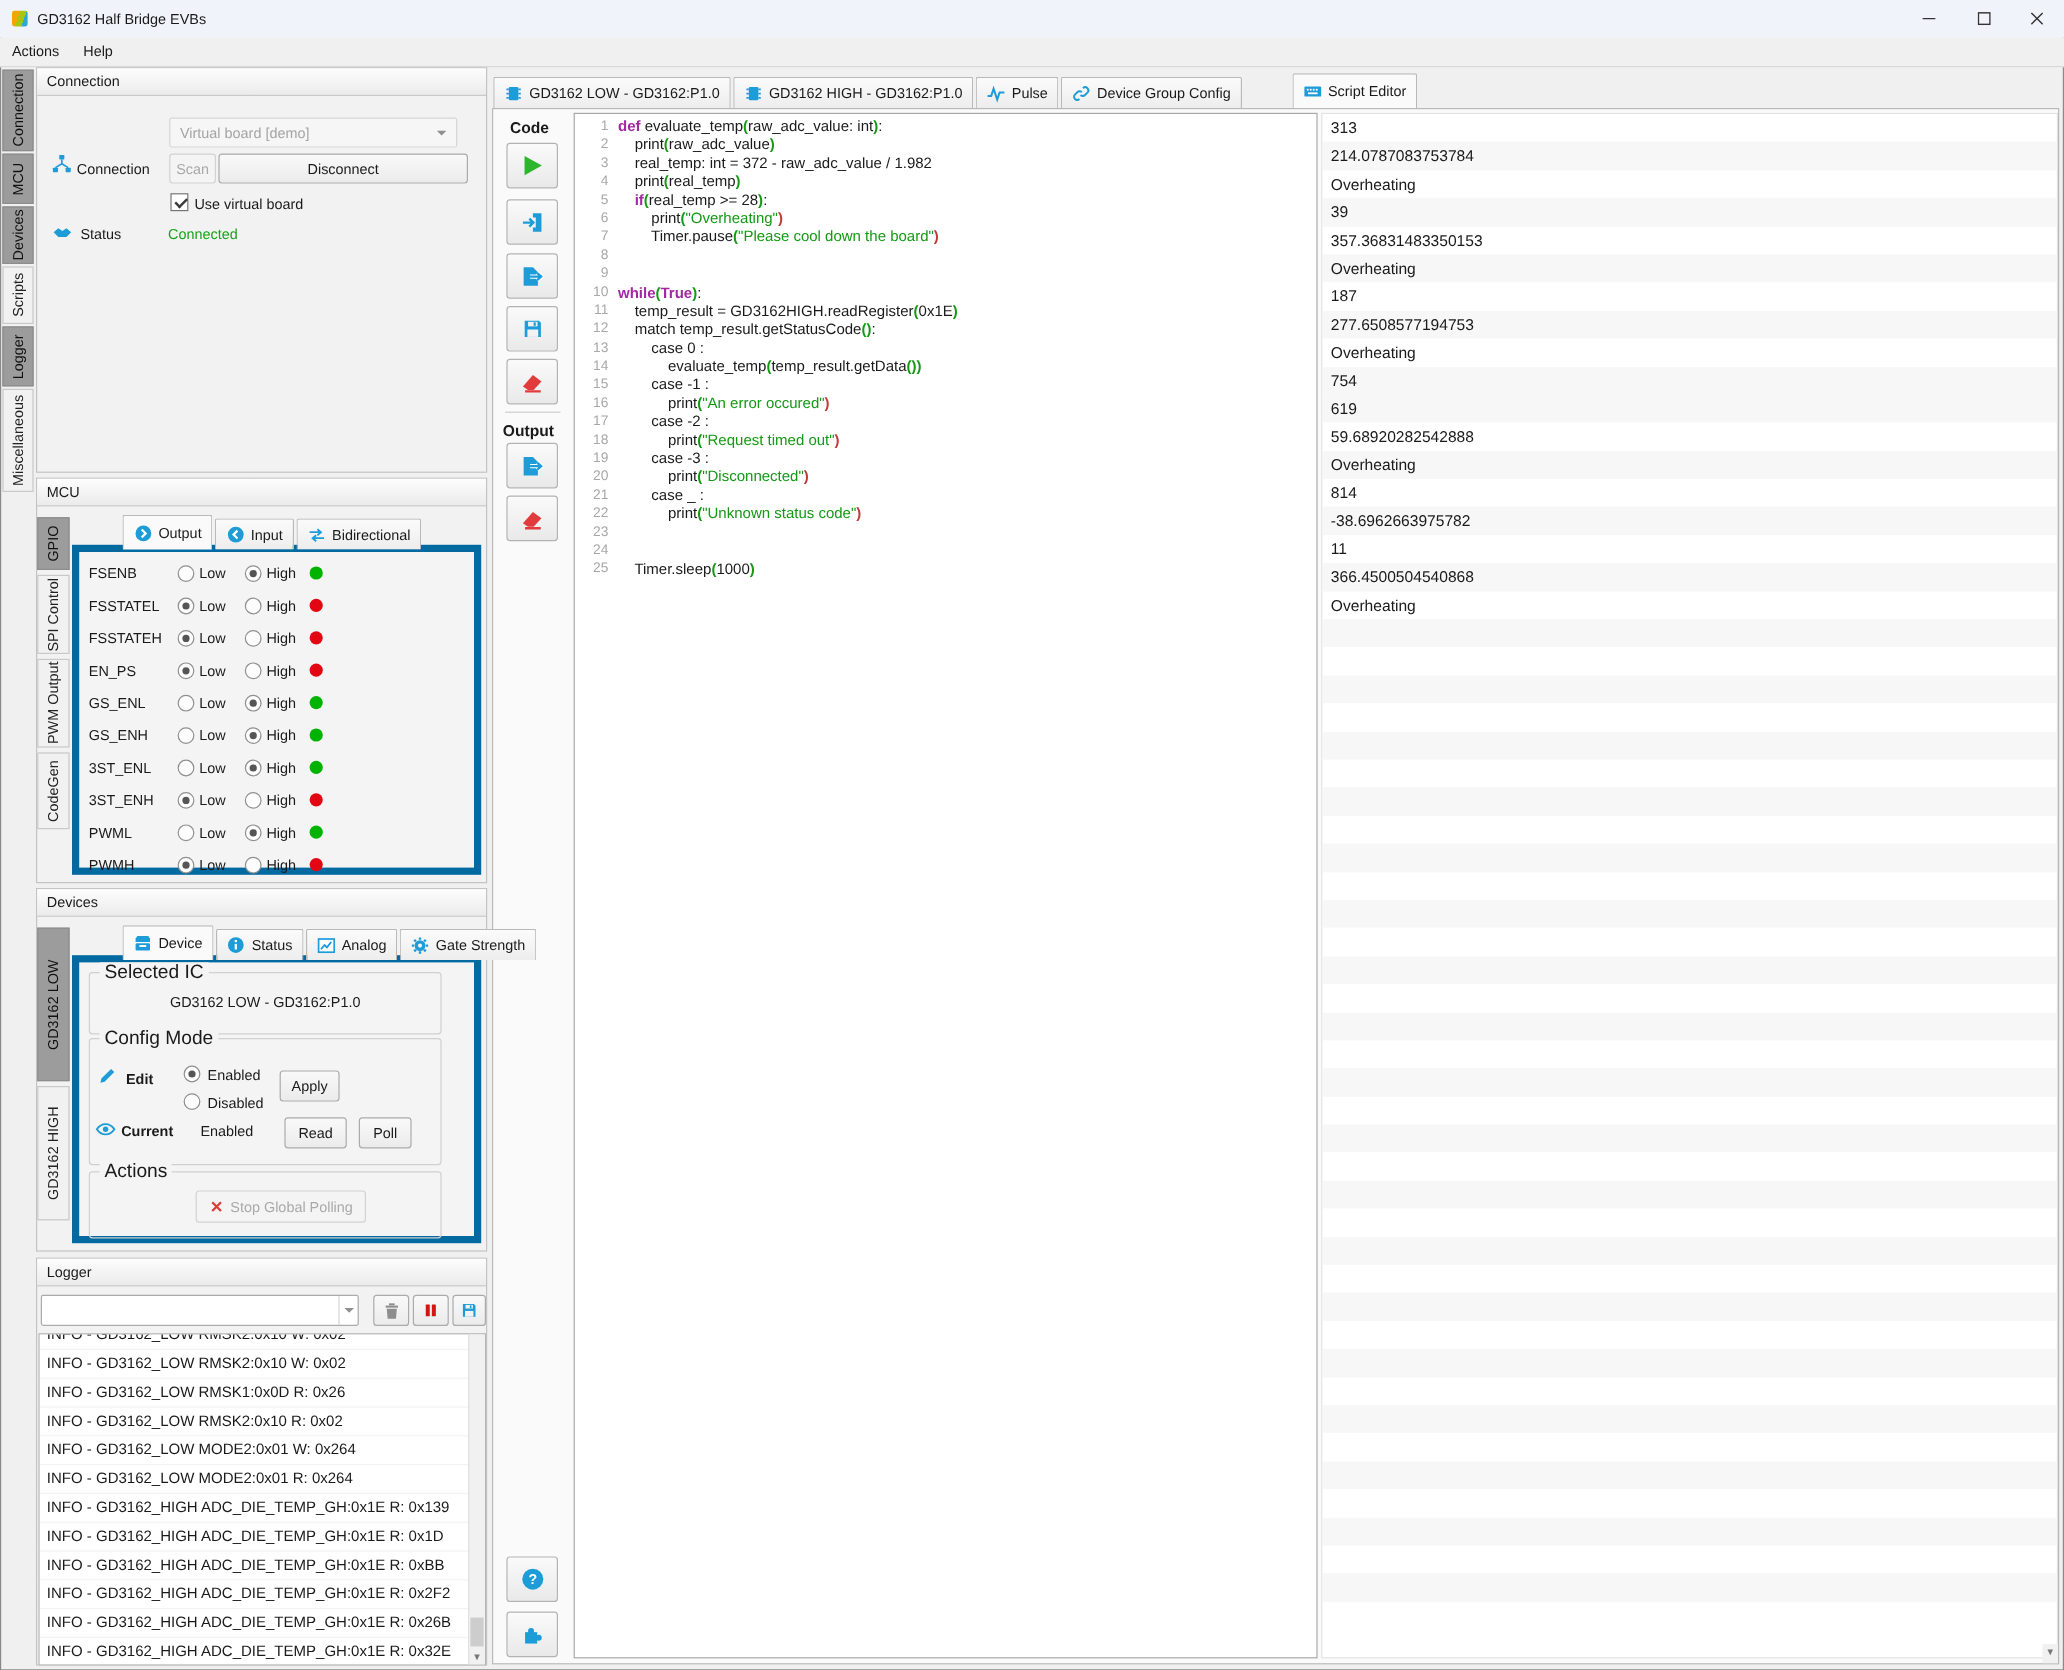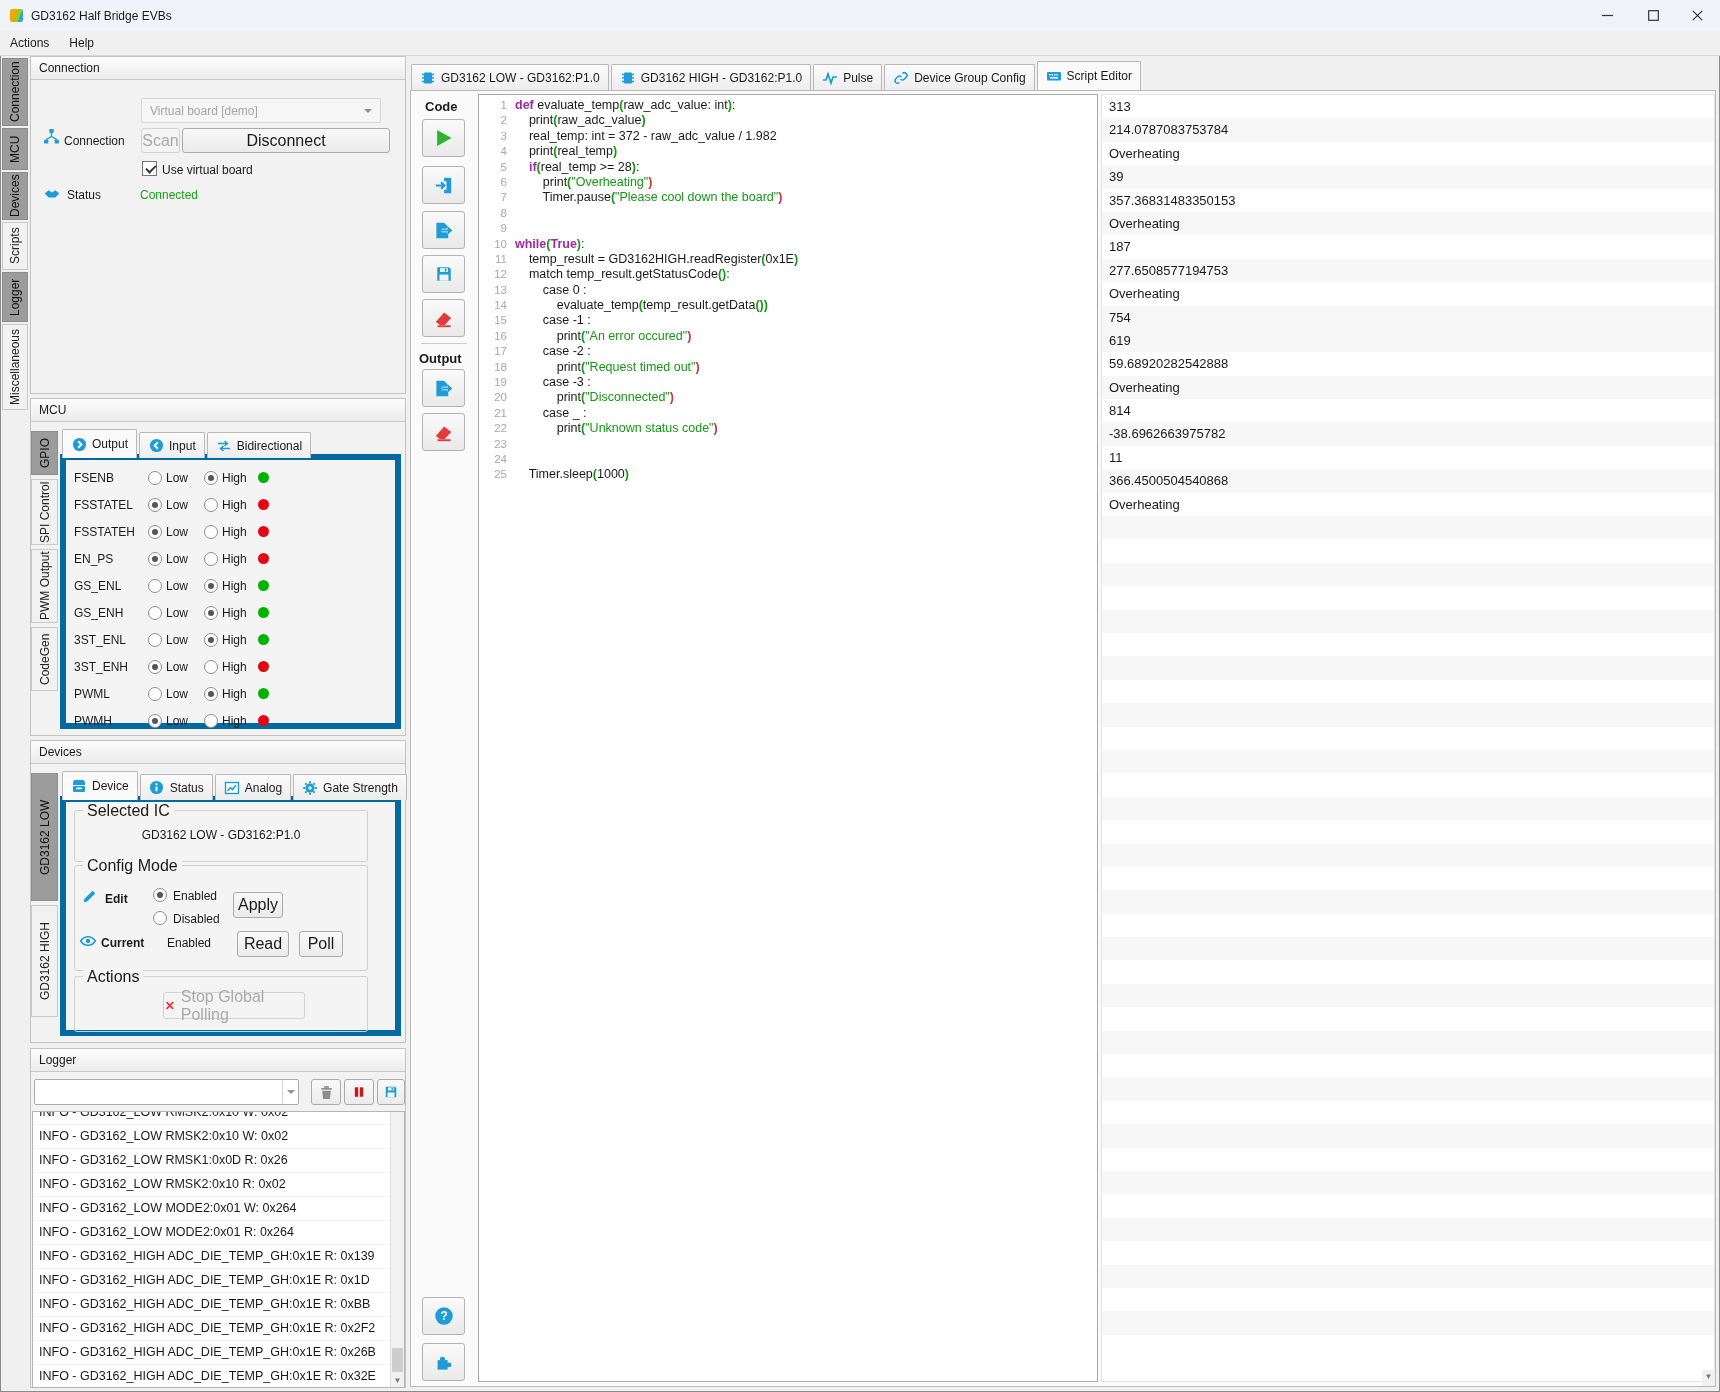--- a/index.html
+++ b/index.html
@@ -26,21 +26,21 @@
   
   .panel{position:absolute;left:30px;width:376px;border:1px solid #c3c3c3;box-sizing:border-box;background:#f2f2f2;}
   .phead{height:22px;line-height:22px;padding-left:8px;background:linear-gradient(#fdfdfd,#ebebeb);border-bottom:1px solid #c9c9c9;font-size:12px;}
   .pbody{position:absolute;left:0;right:0;top:23px;bottom:0;}
   #panel-connection{top:56px;height:338px;}
   #panel-mcu{top:398px;height:338px;}
   #panel-devices{top:740px;height:303px;}
   #panel-logger{top:1048px;height:340px;}
   
   .btn{display:flex;align-items:center;justify-content:center;background:linear-gradient(#f9f9f9,#ebebeb);
-       border:1px solid #ababab;border-radius:3px;font-size:16px;box-sizing:border-box;}
+       border:1px solid #ababab;border-radius:3px;font-size:12px;box-sizing:border-box;}
   .btn.dis{color:#a9a9a9;border-color:#d2d2d2;background:#f4f4f4;}
   .select{background:#f6f6f6;border:1px solid #d6d6d6;border-radius:2px;color:#a4a4a4;display:flex;align-items:center;box-sizing:border-box;}
   .select .sval{flex:1;padding-left:8px;}
   .darr{width:0;height:0;border-left:4px solid transparent;border-right:4px solid transparent;border-top:4px solid #8f8f8f;margin-right:8px;}
   .radio{width:14px;height:14px;border-radius:50%;border:1px solid #8f8f8f;background:#fdfdfd;display:inline-block;position:relative;box-sizing:border-box;vertical-align:middle;}
   .radio.on::after{content:'';position:absolute;left:3px;top:3px;width:6px;height:6px;border-radius:50%;background:#555;}
   .led{width:11px;height:11px;border-radius:50%;display:inline-block;vertical-align:middle;}
   .led.green{background:#00b300}.led.red{background:#e30613}
   .cb{width:15px;height:15px;border:1px solid #767676;background:#fff;position:absolute;box-sizing:border-box;}
   .cb::after{content:'';position:absolute;left:2.5px;top:3px;width:8px;height:4px;border-left:2px solid #3a3a3a;border-bottom:2px solid #3a3a3a;transform:rotate(-45deg);}
@@ -51,21 +51,21 @@
   
   .innerstrip{position:absolute;left:0;top:9px;width:27px;}
   .innerstrip .vtab{width:27px;margin-bottom:4px;}
   #mcu-side-tabs .vtab:nth-child(1){height:44px}#mcu-side-tabs .vtab:nth-child(2){height:66px}
   #mcu-side-tabs .vtab:nth-child(3){height:74px}#mcu-side-tabs .vtab:nth-child(4){height:64px}
   #devices-side-tabs .vtab:nth-child(1){height:128px}#devices-side-tabs .vtab:nth-child(2){height:112px}
   .inncontent{position:absolute;left:27px;right:0;top:0;bottom:0;}
   .tabrow{position:absolute;left:4px;top:7px;display:flex;align-items:flex-end;z-index:2;}
   .tab{height:25px;display:flex;align-items:center;padding:0 8px;background:linear-gradient(#fbfbfb,#ededed);
        border:1px solid #b9b9b9;border-bottom:none;border-radius:2px 2px 0 0;margin-right:2px;font-size:12px;white-space:nowrap;}
-  .tab.sel{background:#fafafa;height:28px;position:relative;}
+  .tab.sel{background:#fafafa;height:28px;position:relative;margin-left:40px;}
   .tab .ic{display:inline-flex;width:16px;height:16px;margin-right:5px;align-items:center;justify-content:center;}
   .tabpanel{position:absolute;left:2px;right:4px;top:32px;bottom:6px;border:6px solid #0369a1;background:#f4f4f4;}
   
   .grow{display:flex;align-items:center;height:27px;padding-left:8px;font-size:12px;}
   .gname{width:74px;}
   .rgrp{width:56px;display:flex;align-items:center;}
   .rgrp.hi{width:54px;align-items:center;}
   .rlab{margin-left:4px;}
   
   #logger-list{position:absolute;left:1px;top:39px;width:373px;height:277px;background:#fff;border:1px solid #b5b5b5;box-sizing:border-box;overflow:hidden;}

